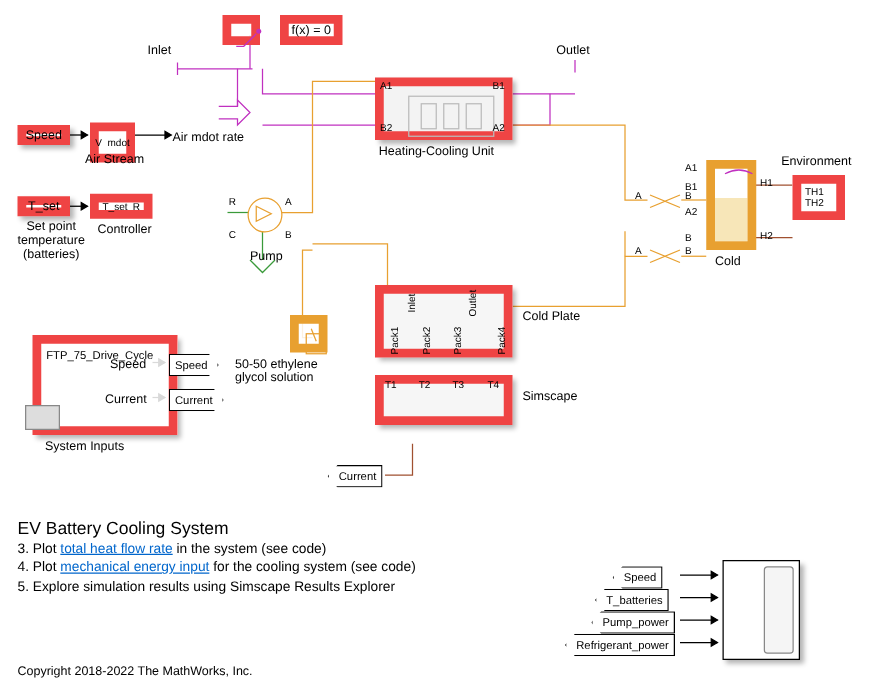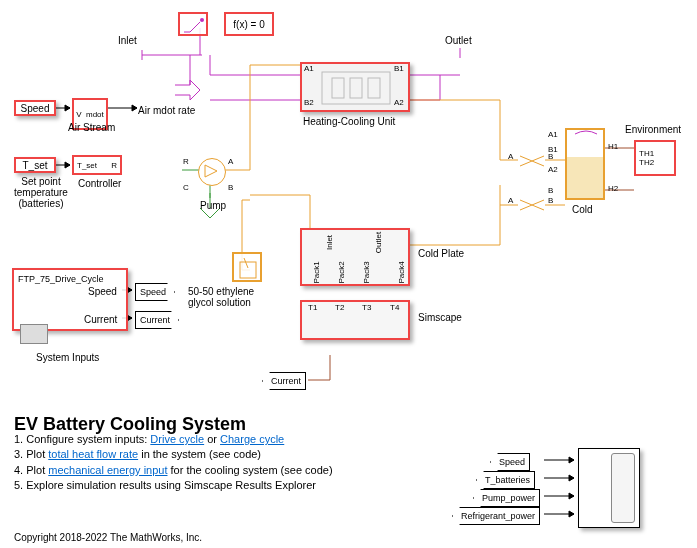--- a/index.html
+++ b/index.html
@@ -1,20 +1,20 @@
 <!DOCTYPE html>
 <html><head>
 <meta charset="utf-8">
 <style>
   body{margin:0;font-family:Arial,Helvetica,sans-serif;font-size:10px;background:#fff;color:#000;width:697px;height:548px;position:relative;overflow:hidden}
-  .blk{position:absolute;border:2px solid #ef4444;background:rgba(255,255,255,.85);text-align:right;display:flex;align-items:center;justify-content:center;box-sizing:border-box}
+  .blk{position:absolute;border:7px solid #ef4444;background:rgba(255,255,255,.85);text-align:right;display:flex;align-items:center;justify-content:center;box-sizing:border-box}
   .lbl{position:absolute;font-size:10px;text-align:center;white-space:nowrap}
   .plbl{position:absolute;font-size:8px;color:#000}
   .shadow{box-shadow:3px 3px 4px rgba(0,0,0,.3)}
-  .title{position:absolute;font-weight:bold;font-size:18px}
+  .title{position:absolute;font-weight:normal;font-size:14px}
   .steps{position:absolute;font-size:11px;line-height:1.4}
   .steps div{margin:0}
   .steps a{color:#0066cc;text-decoration:underline;cursor:pointer}
   .tag{position:absolute;border:1px solid #000;background:#fff;display:flex;align-items:center;padding:0 8px 0 4px;height:16px;font-size:9px;clip-path:polygon(0 0,calc(100% - 8px) 0,100% 50%,calc(100% - 8px) 100%,0 100%)}
   .tagR{clip-path:polygon(8px 0,100% 0,100% 100%,8px 100%,0 50%);padding:0 4px 0 8px}
   svg{position:absolute;top:0;left:0;pointer-events:none}
   .scope{position:absolute;border:1px solid #000;background:#fff}
   .scope::after{content:"";position:absolute;right:4px;top:4px;bottom:4px;width:22px;border:1px solid #888;border-radius:3px;background:#f5f5f5}
 </style>
 </head>
@@ -138,21 +138,21 @@
 
 <div class="blk" style="left:232px;top:252px;width:30px;height:30px;border-color:#e8a030">
   <svg width="28" height="28">
       <rect x="6" y="8" width="16" height="16" fill="none" stroke="#e8a030"></rect>
       <path d="M10 4 l4 10" stroke="#e8a030"></path>
     </svg>
 </div>
 <div class="lbl" style="left:188px;top:286px;white-space:pre;text-align:left">50-50 ethylene
 glycol solution</div>
 
-<div class="blk shadow" style="left:12px;top:268px;width:116px;height:63px;justify-content:flex-start;align-items:flex-start;padding:4px">
+<div class="blk shadow" style="left:26px;top:268px;width:116px;height:80px;justify-content:flex-start;align-items:flex-start;padding:4px">
   <span style="font-size:9px">FTP_75_Drive_Cycle</span>
 </div>
 <div class="lbl" style="left:88px;top:286px">Speed</div>
 <div class="lbl" style="left:84px;top:314px">Current</div>
 <div style="position:absolute;left:20px;top:324px;width:26px;height:18px;border:1px solid #888;background:#ddd"></div>
 <div class="lbl" style="left:36px;top:352px">System Inputs</div>
 <div class="tag" style="left:135px;top:283px">Speed</div>
 <div class="tag" style="left:135px;top:311px">Current</div>
 
 <div class="blk shadow" style="left:300px;top:228px;width:110px;height:58px;background:#f6f6f6"></div>
@@ -208,18 +208,17 @@
 <div class="lbl" style="left:625px;top:124px">Environment</div>
 
 <div class="tag tagR" style="left:490px;top:453px">Speed</div>
 <div class="tag tagR" style="left:476px;top:471px">T_batteries</div>
 <div class="tag tagR" style="left:473px;top:489px">Pump_power</div>
 <div class="tag tagR" style="left:452px;top:507px">Refrigerant_power</div>
 <div class="scope shadow" style="left:578px;top:448px;width:60px;height:78px"></div>
 
 <div class="title" style="left:14px;top:414px">EV Battery Cooling System</div>
 <div class="steps" style="left:14px;top:432px">
-  <div><span>1. Configure system inputs: </span><a>Drive cycle</a><span> or </span><a>Charge cycle</a></div>
   <div><span>3. Plot </span><a>total heat flow rate</a><span> in the system (see code)</span></div>
   <div><span>4. Plot </span><a>mechanical energy input</a><span> for the cooling system (see code)</span></div>
   <div>5. Explore simulation results using Simscape Results Explorer</div>
 </div>
 <div class="lbl" style="left:14px;top:532px;font-size:10px">Copyright 2018-2022 The MathWorks, Inc.</div>
 
 </body></html>

